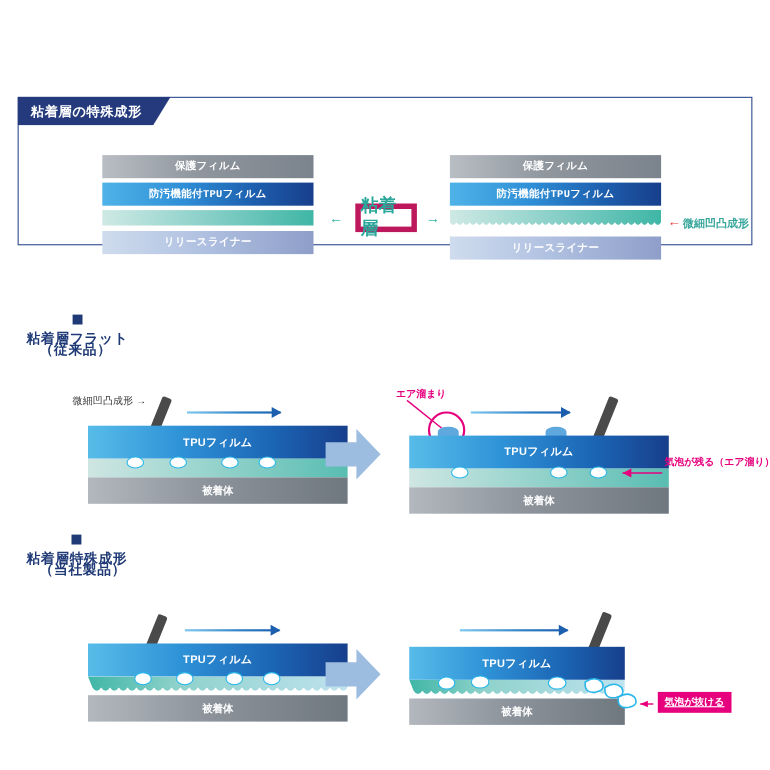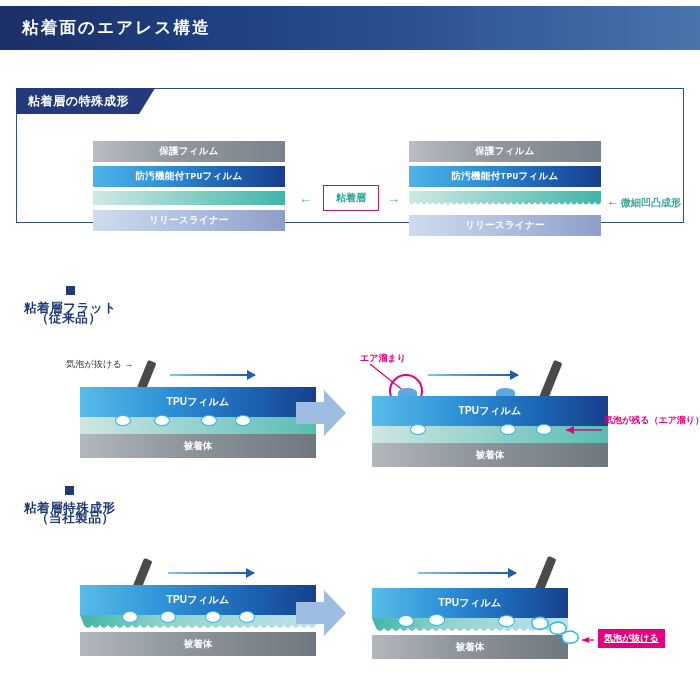--- a/index.html
+++ b/index.html
@@ -46,23 +46,23 @@
   .l-tpu { background: linear-gradient(90deg,#4fb3e8 0%,#2f8fd6 38%,#1d5fae 72%,#173f8c 100%); }
   .l-adh-flat { background: linear-gradient(90deg,#cfe9e4 0%,#8fd2cb 45%,#3fb6a6 100%); height:14px; margin-bottom:5px;}
   .l-liner { background: linear-gradient(90deg,#cfdcee 0%,#aebfe0 50%,#8f9ec9 100%); }
 
   .adh-wavy { position: relative; height: 19px; margin-bottom: 5px; }
   .adh-wavy svg { display:block; width:100%; height:100%; }
 
   
   .adh-caption {
     position: absolute; width: 56px; height: 26px;
-    border: 1px solid #be185d; background: #ffffff;
+    border: 5px solid #be185d; background: #ffffff;
     display: flex; align-items: center; justify-content: center;
-    color: #2aa79b; font-size: 10px; font-weight: bold;
+    color: #2aa79b; font-size: 16px; font-weight: bold;
   }
   .teal-arrow { position: absolute; color: #3fb6a6; font-size: 13px; line-height: 1; }
 
   .note-red {
     position: absolute; color: #3aa79d; font-size: 10px; font-weight: bold;
     white-space: nowrap;
     text-align: center;
   }
   .red-arrow { position:absolute; color:#e8352b; font-size: 12px; line-height:1; }
 
@@ -117,23 +117,20 @@
     position:absolute; background:#e6007e; color:#fff; font-size:9px; font-weight:bold;
     padding:3px 6px; white-space:nowrap;text-decoration:underline;
   }
   svg.overlay { position:absolute; overflow:visible; }
 </style>
 </head>
 <body>
 
 <div id="page">
 
-  <div class="page-header">
-    <div class="title">粘着面のエアレス構造</div>
-  </div>
 
   <div class="panel">
     <div class="panel-tab">粘着層の特殊成形</div>
 
     <div class="stack" style="left:76px; top:52px;">
       <div class="layer l-protect">保護フィルム</div>
       <div class="layer l-tpu">防汚機能付TPUフィルム</div>
       <div class="layer l-adh-flat"></div>
       <div class="layer l-liner">リリースライナー</div>
     </div>
@@ -172,21 +169,21 @@
     <div class="note-red" style="left:604px; top:107px;">微細凹凸成形</div>
   </div>
 
   <div class="sec-head" style="left:24px; top:286px;">
     <span class="bullet-sq"></span>
     <span>粘着層フラット</span>
   </div>
   <div class="sec-sub" style="left:36px; top:310px;">（従来品）</div>
 
   <div class="diagram" style="left:0; top:0;">
-    <div class="label-sm" style="left:66px; top:358px;">気泡が抜ける →</div>
+    <div class="label-sm" style="left:66px; top:358px;">微細凹凸成形 →</div>
     <div class="squeegee" style="left:140px; top:360px; transform:rotate(22deg);"></div>
     <div class="flow-arrow" style="left:170px; top:374px; width:85px;">
       <span class="line"></span>
         <span class="head"></span>
     </div>
     <div class="dg-stack" style="left:80px; top:387px;">
       <div class="dg-tpu">TPUフィルム</div>
       <div class="dg-adh-flat"></div>
       <div class="dg-sub">被着体</div>
     </div>

